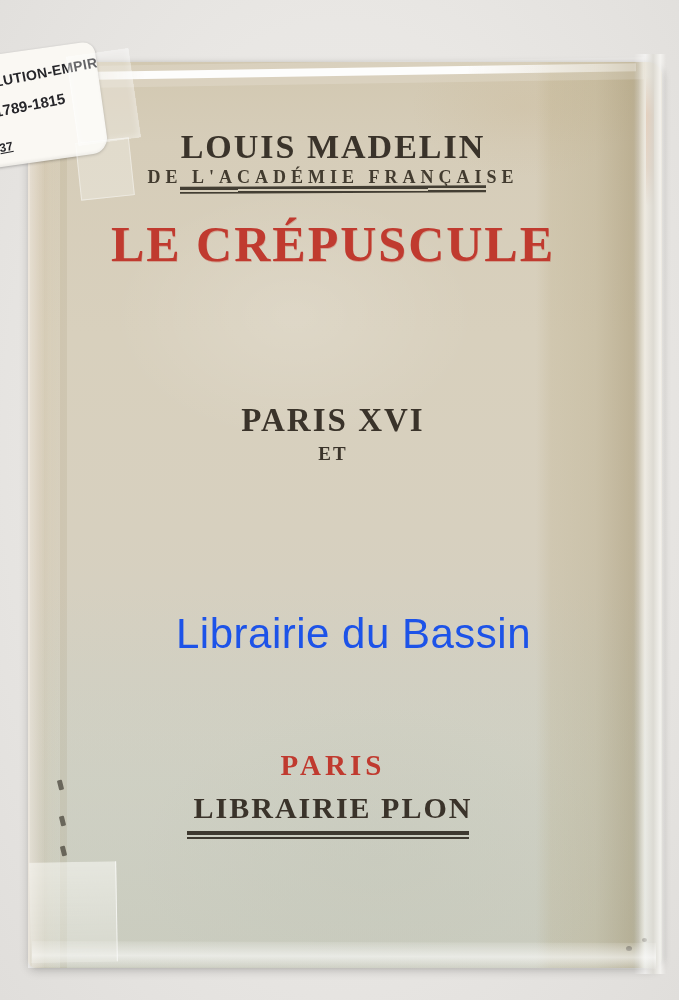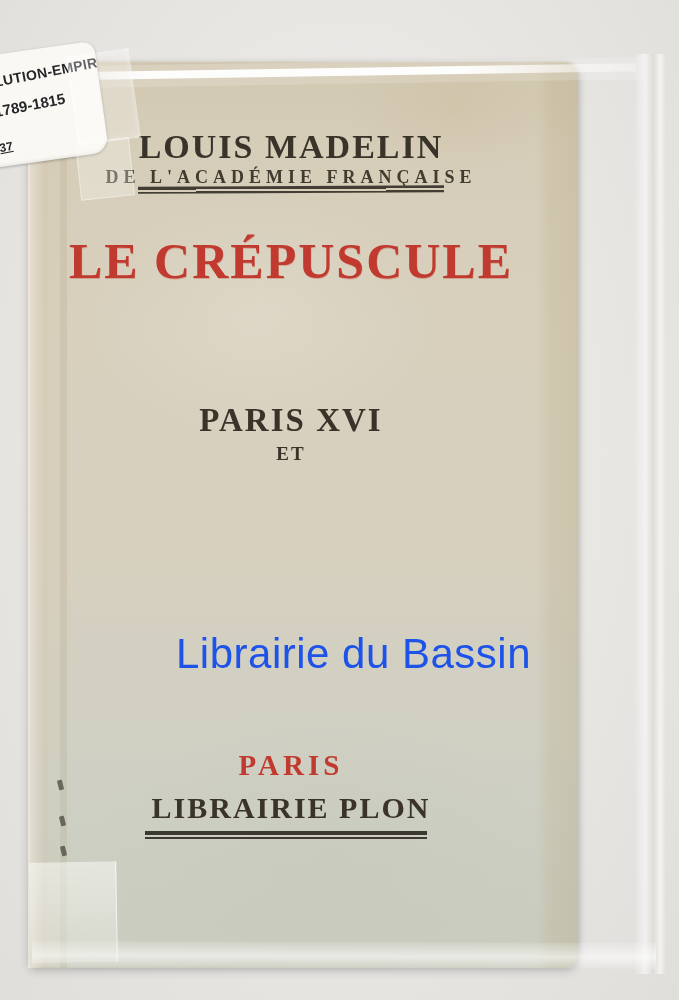--- a/index.html
+++ b/index.html
@@ -2,21 +2,21 @@
 <html><head>
 <meta charset="utf-8">
 <style>
   html,body{margin:0;padding:0;background:#d8d6d3;}
   .photo{
     position:relative;width:679px;height:1000px;overflow:hidden;
     background:radial-gradient(ellipse at 50% 45%, #edecea 0%, #e9e7e4 55%, #e0dedb 100%);
     font-family:"Liberation Serif", serif;
   }
   .book{
-    position:absolute;left:28px;top:62px;width:550px;height:906px;
+    position:absolute;left:28px;top:62px;width:634px;height:906px;
     border-radius:8px 14px 12px 8px;
     box-shadow:0 3px 10px rgba(0,0,0,0.18), 2px 0 4px rgba(0,0,0,0.08);
     background:
       radial-gradient(160px 100px at 78% 5%, rgba(186,156,104,0.12), transparent 70%),
       radial-gradient(260px 180px at 42% 28%, rgba(255,255,255,0.16), transparent 70%),
       radial-gradient(340px 220px at 55% 88%, rgba(140,150,130,0.10), transparent 70%),
       linear-gradient(180deg, #d2c8b1 0%, #d6cdb9 9%, #d8d0bd 30%, #d7d0bf 52%, #d4d0c2 68%, #d2d1c5 84%, #cfcec1 100%);
     overflow:hidden;
   }
   .bottom-tint{position:absolute;left:0;top:58%;width:100%;height:42%;
@@ -34,31 +34,31 @@
   .corner-spot{position:absolute;width:6px;height:5px;background:#5a5548;opacity:0.7;border-radius:50%;}
 
   .print{position:absolute;left:0;top:0;width:100%;height:100%;transform:translateX(-12px);}
   .line{position:absolute;width:100%;text-align:center;line-height:1;color:#3a332a;}
   .author{top:68px;font-size:34px;font-weight:bold;letter-spacing:2px;}
   .affiliation{top:106px;font-size:18px;letter-spacing:5px;font-weight:bold;color:#423b2f;}
   .rule{position:absolute;left:50%;}
   .rule-top{top:124px;width:306px;height:7px;margin-left:-153px;transform:rotate(-0.3deg);
     background:linear-gradient(180deg, #433e33 0 3px, rgba(0,0,0,0) 3px 5px, #433e33 5px 7px);}
   .title{font-size:50px;font-weight:bold;letter-spacing:2px;color:#c03a2f;text-shadow:0.5px 0.5px 0 rgba(192,58,47,0.3);}
-  .title1{top:174px;}
+  .title1{top:157px;}
   .title2{top:247px;}
   .subtitle1{top:342px;font-size:33px;font-weight:bold;letter-spacing:2px;}
   .subtitle-et{top:382px;font-size:19px;font-weight:bold;letter-spacing:2px;}
   .subtitle2{top:400px;font-size:36px;font-weight:bold;letter-spacing:1px;}
   .city{top:689px;font-size:29px;font-weight:bold;letter-spacing:4px;color:#c03a2f;}
   .publisher{top:731px;font-size:30px;font-weight:bold;letter-spacing:2px;}
   .rule-bottom{top:769px;width:282px;height:8px;margin-left:-146px;
     background:linear-gradient(180deg, #3e3930 0 4px, rgba(0,0,0,0) 4px 6px, #3e3930 6px 8px);}
 
-  .watermark{position:absolute;left:148px;top:568px;font-family:"Liberation Sans", sans-serif;
+  .watermark{position:absolute;left:148px;top:548px;font-family:"Liberation Sans", sans-serif;
     font-size:42px;font-weight:normal;letter-spacing:0.5px;color:#1d53e8;white-space:nowrap;}
 
   
   .glare-top{position:absolute;left:36px;top:68px;width:600px;height:8px;transform:rotate(-0.9deg);
     background:linear-gradient(90deg, rgba(255,255,255,0.25), rgba(255,255,255,0.95) 18% 72%, rgba(255,255,255,0.3));filter:blur(0.5px);}
   .glare-top-soft{position:absolute;left:36px;top:62px;width:608px;height:22px;transform:rotate(-0.9deg);
     background:rgba(255,255,255,0.16);}
   .glare-right{position:absolute;left:634px;top:54px;width:32px;height:920px;
     background:linear-gradient(90deg, rgba(255,255,255,0) 0%, rgba(255,255,255,0.55) 35%, rgba(222,220,214,0.85) 60%, rgba(246,245,242,0.9) 82%, rgba(233,231,228,0) 100%);}
   .glare-left{position:absolute;left:28px;top:60px;width:16px;height:908px;

